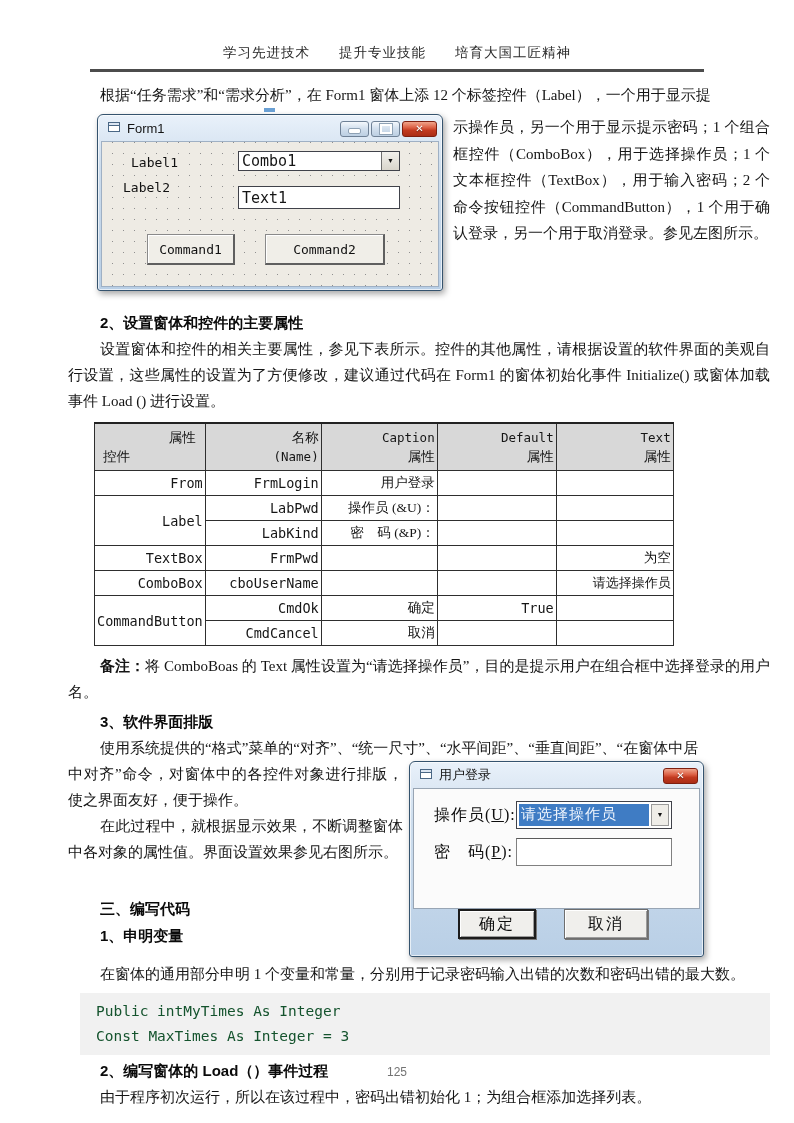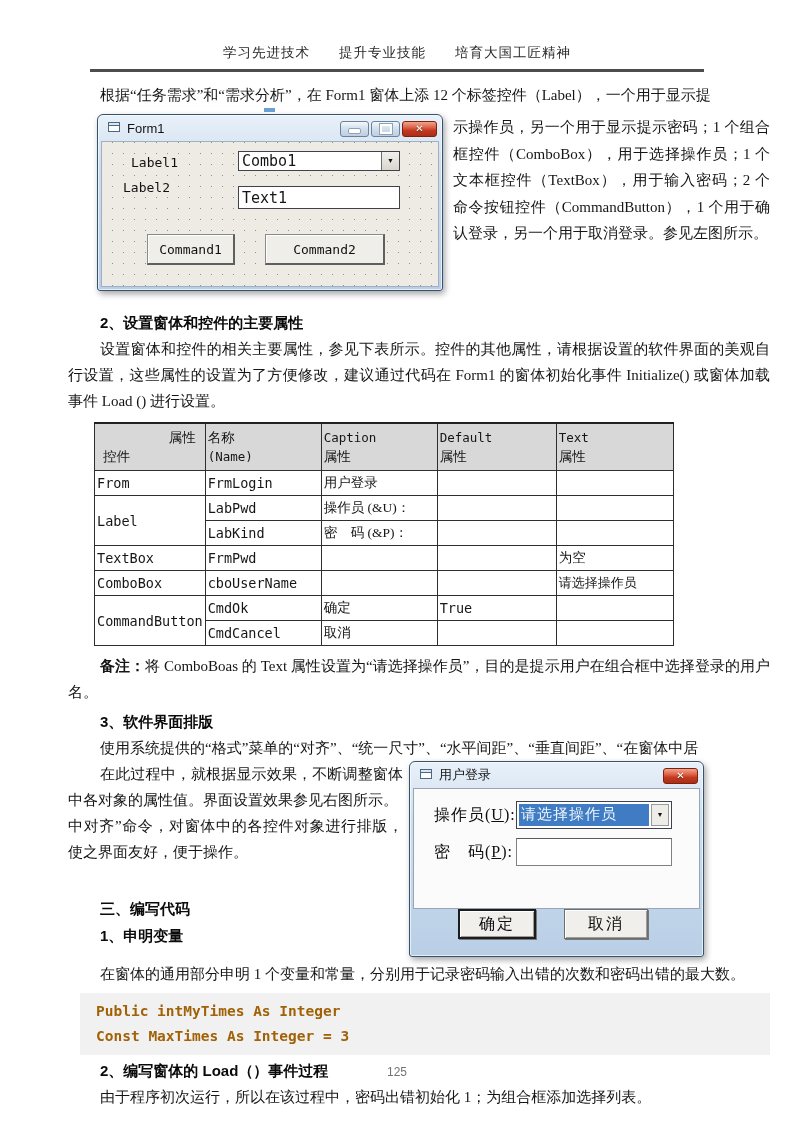--- a/index.html
+++ b/index.html
@@ -66,41 +66,41 @@
           display:flex;align-items:center;justify-content:center;font-size:7px;color:#111;}
   .dtext{position:absolute;background:#fff;border:1px solid #808080;border-top-color:#5a5a5a;}
   .dbtn{position:absolute;box-sizing:border-box;background:#f0efec;border:1px solid #6e6e6e;
         box-shadow:inset 1px 1px 0 #ffffff, inset -1px -1px 0 #9c9c9c, 1px 1px 0 #777;
         font-family:"Liberation Serif","DejaVu Serif",serif;font-size:16px;color:#0d0d0d;
         display:flex;align-items:center;justify-content:center;letter-spacing:2px;}
   .dbtn.default{border:2px solid #1c1c1c;}
 
   
   table.props{border-collapse:collapse;margin:8px 0 0 26px;table-layout:fixed;}
-  table.props td{border:1px solid #2e2e2e;text-align:left;vertical-align:middle;
+  table.props td{border:1px solid #2e2e2e;text-align:right;vertical-align:middle;
                  font-size:13.5px;padding:0 2px;overflow:hidden;}
   table.props tr.thead td{background:#d8d8d8;height:46px;line-height:19px;}
   table.props tr.data td{height:24px;}
   td.mono, .mono{font-family:"DejaVu Sans Mono","Liberation Mono",monospace;font-size:12.5px;}
   td.diag{position:relative;background:
       linear-gradient(to bottom right,transparent calc(50% - 0.8px),#2e2e2e calc(50% - 0.8px),#2e2e2e calc(50% + 0.8px),transparent calc(50% + 0.8px)),#d8d8d8;}
   td.diag .attr{position:absolute;top:4px;right:9px;font-size:13.5px;}
   td.diag .ctrl{position:absolute;bottom:4px;left:8px;font-size:13.5px;}
   table.props{border-top:2px solid #222;}
 
   
   .cols{display:flex;align-items:flex-start;margin-top:0;}
   .cols .left{flex:1;}
   .cols .dlgwrap{width:295px;margin-left:6px;margin-right:66px;}
   .mt-big{margin-top:30px;}
 
   
   .codeblock{background:#f1f1f1;margin:6px 0 2px 12px;padding:6px 0 6px 16px;}
-  .codeblock .cl{font-family:"DejaVu Sans Mono","Liberation Mono",monospace;font-weight:bold;
-                 font-size:14.5px;line-height:25px;color:#a16207;}
+  .codeblock .cl{font-family:"DejaVu Sans Mono","Liberation Mono",monospace;font-weight:normal;
+                 font-size:14.5px;line-height:25px;color:#14532d;}
 
   .pagenum{position:absolute;left:0;right:0;bottom:44px;text-align:center;
            font-family:"Liberation Sans","DejaVu Sans",sans-serif;font-size:12px;color:#737373;}
   .boldlbl{font-weight:bold;font-family:"Liberation Sans","DejaVu Sans",sans-serif;}
 </style>
 </head>
 <body>
 
 <div class="page">
   <div class="motto">学习先进技术　　提升专业技能　　培育大国工匠精神</div>
@@ -224,22 +224,22 @@
     </tbody>
       </table>
 
     <p class="p ind" style="margin-top:7px"><span class="boldlbl">备注：</span><span>将 ComboBoas 的 Text 属性设置为“请选择操作员”，目的是提示用户在组合框中选择登录的用户名。</span></p>
 
     <h3 class="h" style="margin-top:3px">3、软件界面排版</h3>
     <p class="p ind oneline">使用系统提供的“格式”菜单的“对齐”、“统一尺寸”、“水平间距”、“垂直间距”、“在窗体中居</p>
 
     <div class="cols">
       <div class="left">
+        <p class="p">中对齐”命令，对窗体中的各控件对象进行排版，使之界面友好，便于操作。</p>
         <p class="p ind">在此过程中，就根据显示效果，不断调整窗体中各对象的属性值。界面设置效果参见右图所示。</p>
-        <p class="p">中对齐”命令，对窗体中的各控件对象进行排版，使之界面友好，便于操作。</p>
         <h3 class="h mt-big">三、编写代码</h3>
         <h3 class="h">1、申明变量</h3>
       </div>
 
       <div class="dlgwrap">
         <div class="vbwin" style="width:295px;height:196px;">
           <div class="titlebar">
             <span>
               <svg width="14" height="12" viewBox="0 0 14 12">
                   <rect x="1.5" y="1.5" width="11" height="9" fill="#ffffff" stroke="#4a6785"></rect>

